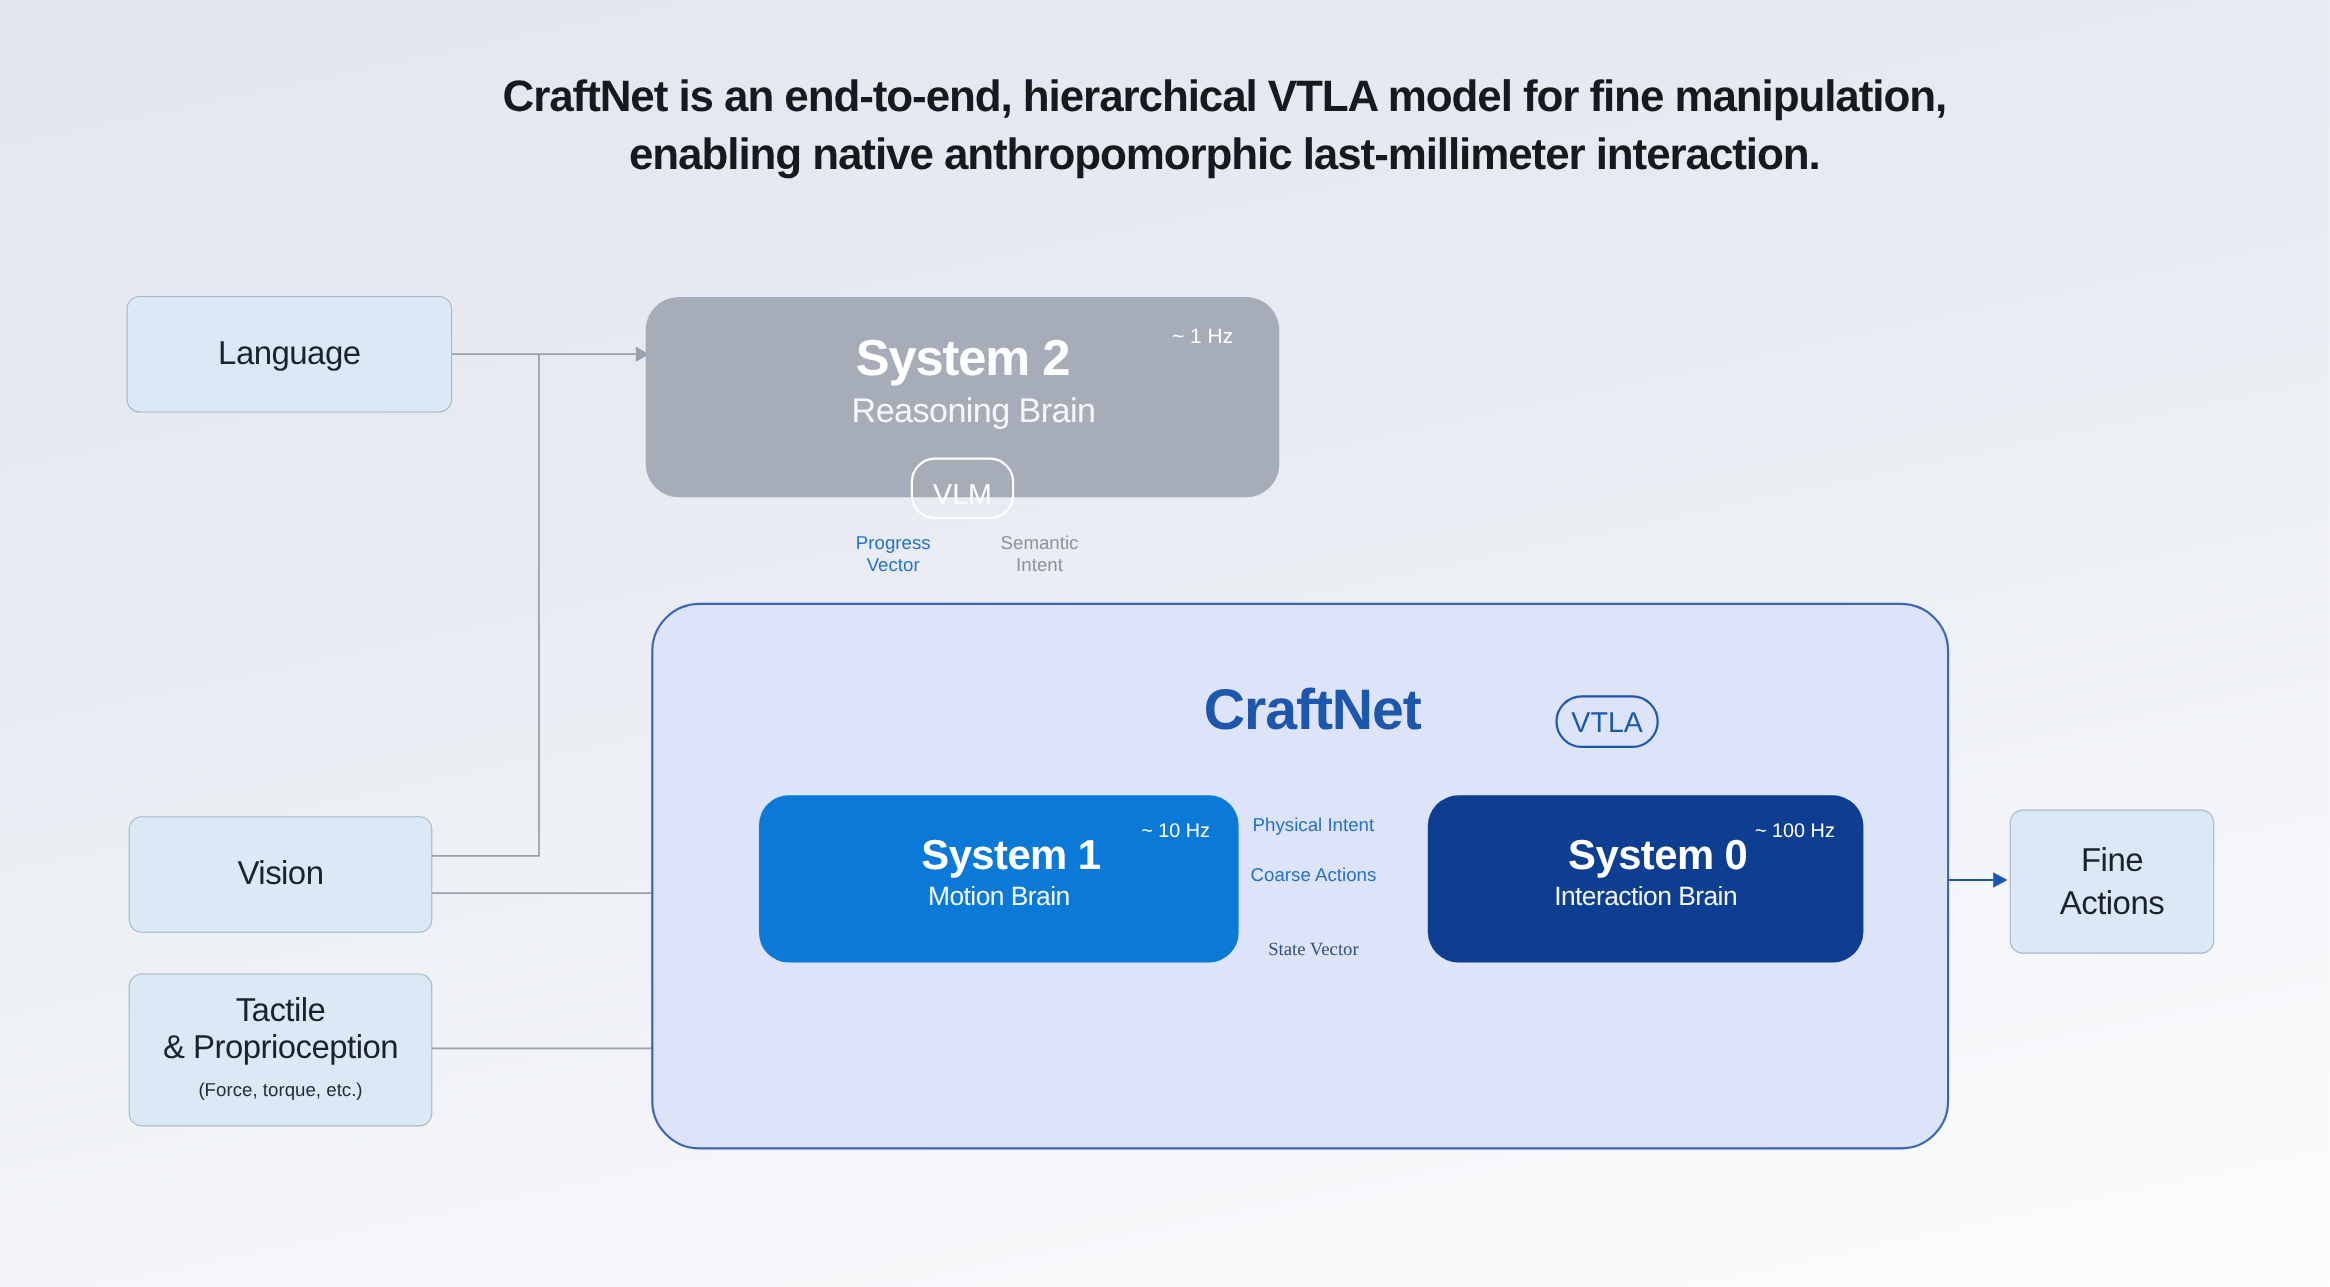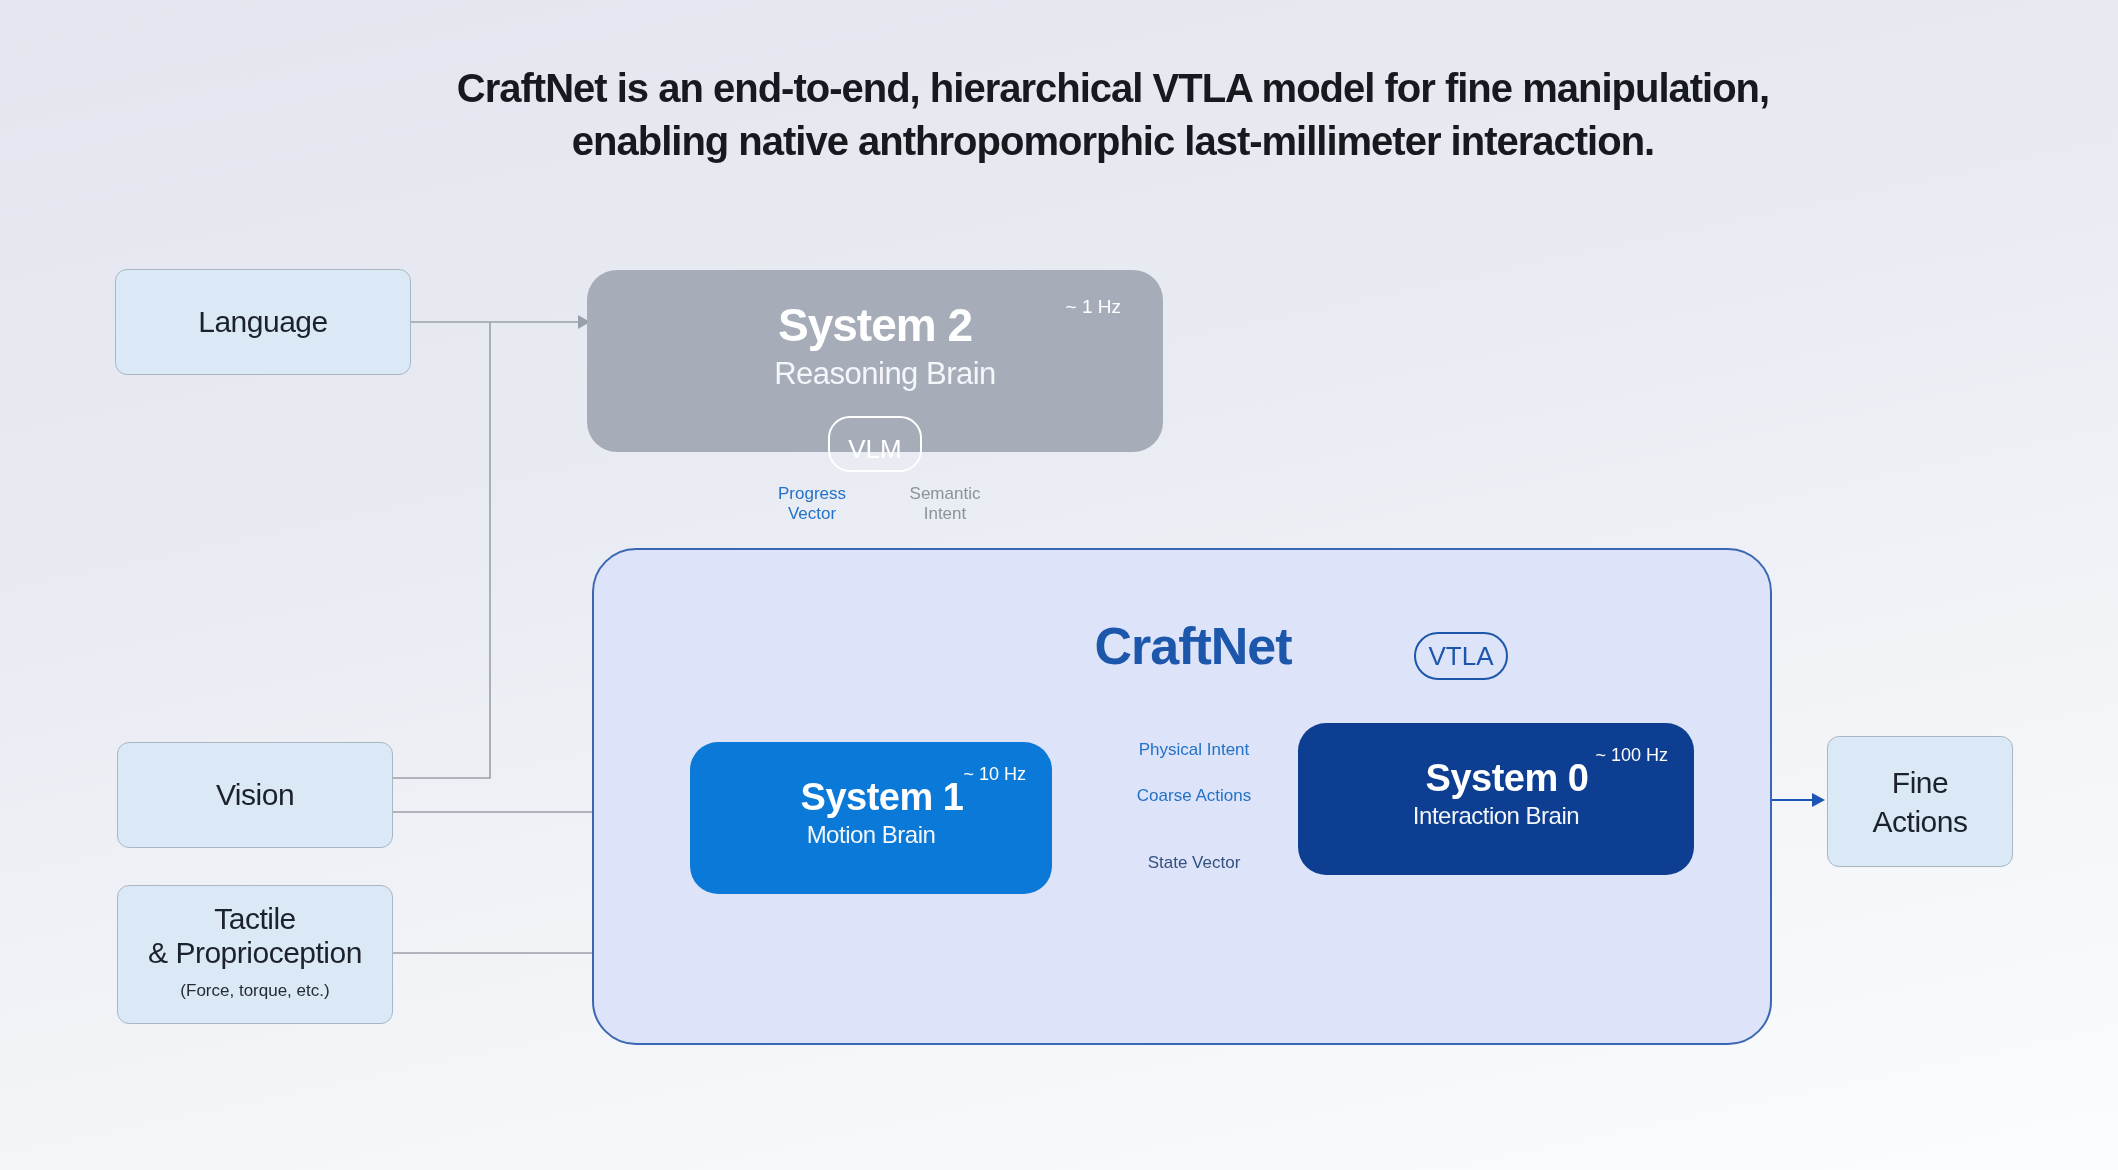--- a/index.html
+++ b/index.html
@@ -105,37 +105,37 @@
     display: flex; align-items: center; justify-content: center; text-align: right;
   }
 
   
   .sysbox {
     position: absolute;
     border-radius: 28px;
     color: #ffffff;
     text-align: center;
   }
-  .system1 { left: 690px; top: 742px; width: 362px; height: 152px; background: #0b79d8; }
+  .system1 { left: 690px; top: 723px; width: 436px; height: 152px; background: #0b79d8; border-radius: 27px; }
   .system0 { left: 1298px; top: 723px; width: 396px; height: 152px; background: #0d3e92; }
   .sysbox .sys-rate { right: 26px; top: 22px; font-size: 18px; }
   .sysbox .sys-title { margin-top: 34px; font-size: 38px; font-weight: bold; letter-spacing: -0.5px; padding-left: 22px; }
   .sysbox .sys-sub { margin-top: 2px; font-size: 24px; color: #f2f6fa; letter-spacing: -0.5px; }
 
   
   .edge-label {
     position: absolute;
     font-size: 17px;
     line-height: 20px;
     text-align: center;
     letter-spacing: 0;
   }
   .lbl-blue { color: #2372c8; }
   .lbl-gray { color: #8b929c; }
-  .lbl-navy { color: #33517e; }
+  .lbl-navy { color: #33517e; font-family: Liberation Serif, serif; }
 
   .lbl-progress { left: 752px;  top: 484px; width: 120px; }
   .lbl-semantic { left: 885px;  top: 484px; width: 120px; }
   .lbl-physical { left: 1108px; top: 740px; width: 172px; }
   .lbl-coarse   { left: 1108px; top: 786px; width: 172px; }
   .lbl-state    { left: 1108px; top: 853px; width: 172px; }
 
   .edges { position: absolute; left: 0; top: 0; width: 2118px; height: 1170px; pointer-events: none; }
 </style>
 </head>

